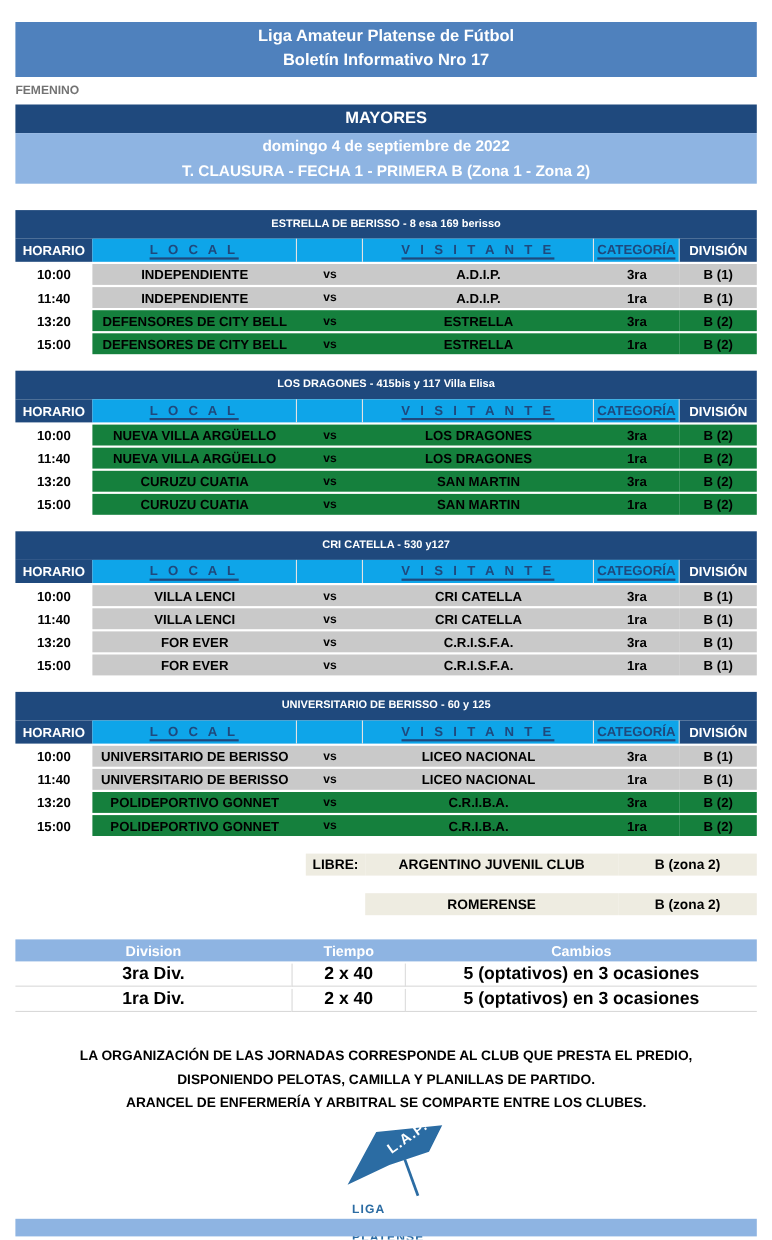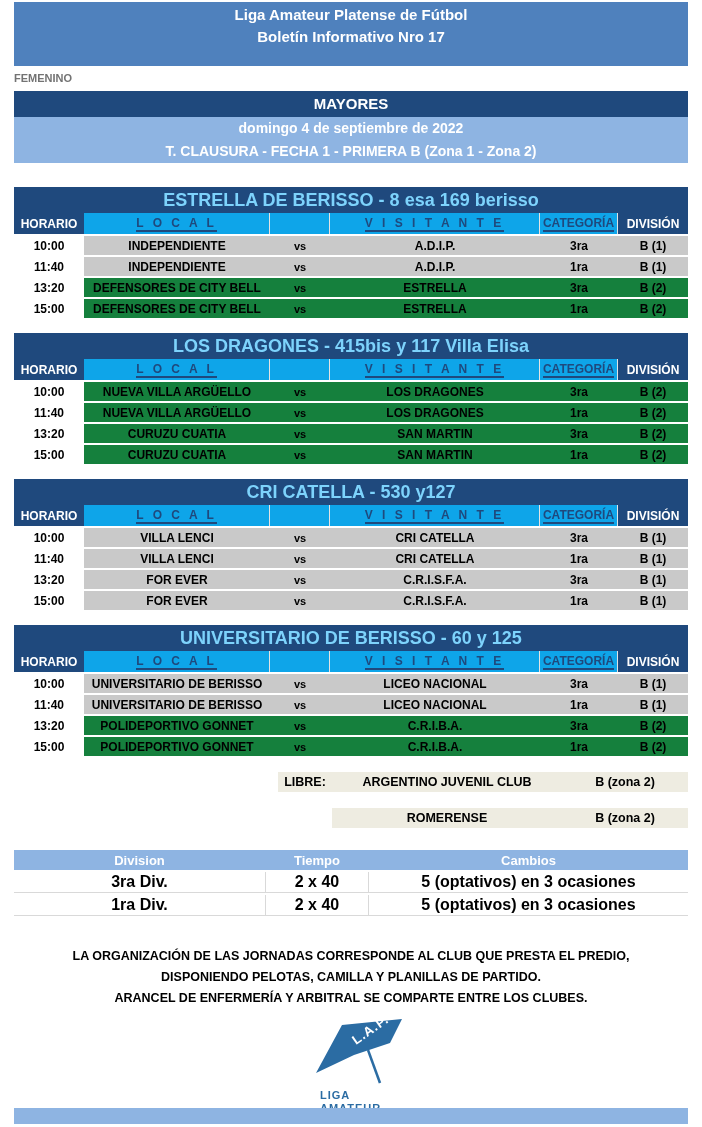--- a/index.html
+++ b/index.html
@@ -1,31 +1,31 @@
 <!DOCTYPE html>
 <html><head>
 <meta charset="utf-8">
 <style>
   html,body{margin:0;padding:0;background:#fff;}
   .page{width:702px;height:1127px;position:relative;background:#fff;overflow:hidden;
         font-family:"Liberation Sans","DejaVu Sans",sans-serif;font-weight:bold;color:#000;}
   .content{margin:0 14px;}
 
   
-  .band-top{margin-top:2px;background:#4F81BD;color:#fff;text-align:center;padding:2px 0 18px;}
+  .band-top{margin-top:20px;background:#4F81BD;color:#fff;text-align:center;padding:2px 0 4px;}
   .band-top div{font-size:15px;line-height:22px;}
   .femenino{text-align:left;color:#737373;font-size:11px;line-height:25px;}
   .mayores{background:#1F497D;color:#fff;text-align:center;font-size:15px;line-height:26px;}
   .dateband{background:#8EB4E2;color:#fff;text-align:center;}
   .dateband div{font-size:14px;line-height:23px;}
 
   
   .venue{margin-top:15px;}
   .venue.first{margin-top:24px;}
-  .vtitle{background:#1F497D;color:#7dd3fc;text-align:center;font-size:18px;line-height:26px;}
+  .vtitle{background:#1F497D;color:#ffffff;text-align:center;font-size:10px;line-height:26px;}
   .vhead,.vrow{display:grid;grid-template-columns:70px 186px 60px 210px 78px 70px;}
   .vhead{height:21px;}
   .vhead>div{display:flex;align-items:center;justify-content:center;font-size:12px;background:#0ea5e9;}
   .h-navy{background:#1F497D !important;color:#fff;}
   .h-white{color:#1F497D;border-right:1px solid #e3e3e3;}
   .u{border-bottom:2px solid currentColor;padding-bottom:0px;}
   .ls{letter-spacing:3px;}
   .vrow{height:19px;margin-top:2px;}
   .vrow>div{display:flex;align-items:center;justify-content:center;font-size:12px;}
   .c-time{background:#fff;}

